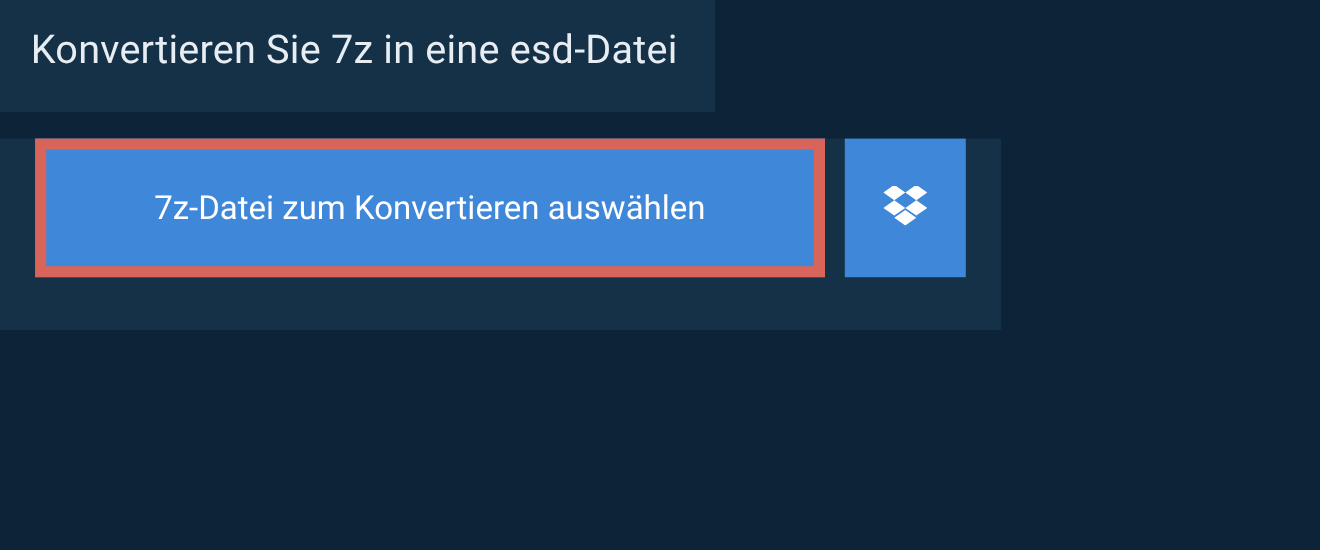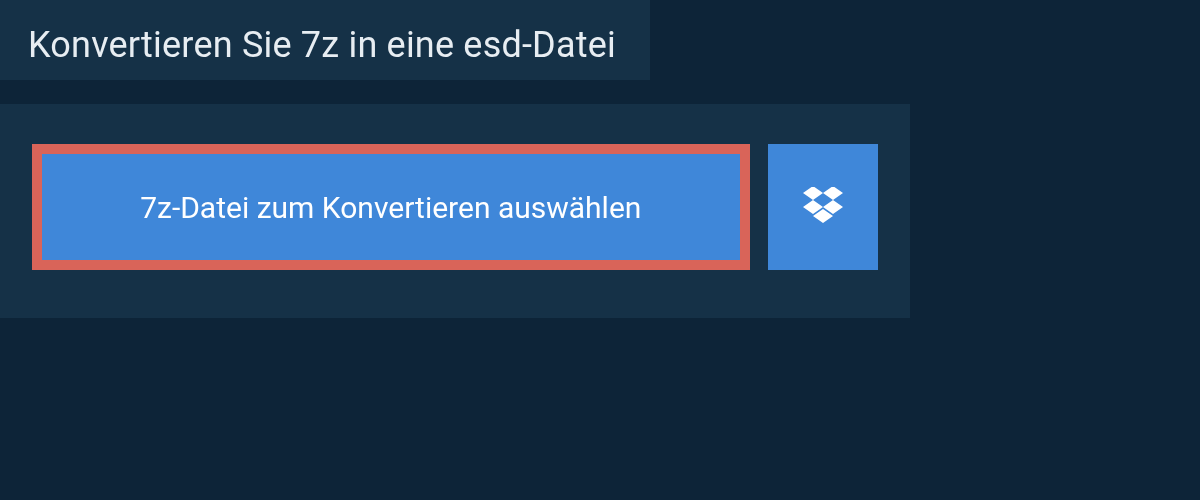--- a/index.html
+++ b/index.html
@@ -51,32 +51,32 @@
       height: 126px;
       cursor: pointer;
     }
     .dropbox-btn svg { width: 40px; height: 36px; fill: #ffffff; }
     .outer {
       position: relative;
     }
     .heading-strip {
       background: #153147;
       display: inline-block;
-      padding: 24px 34px 14px 28px;
+      padding: 24px 34px 36px 28px;
     }
   </style>
 </head>
 <body>
 
 <div class="outer">
   <div class="heading-strip">
     <h1 class="title">Konvertieren Sie 7z in eine esd-Datei</h1>
   </div>
   <div class="panel">
-    <div class="action-row" style="padding-top:40px;">
+    <div class="action-row" style="">
       <div class="pick-btn">
         <span>7z-Datei zum Konvertieren auswählen</span>
       </div>
       <div class="dropbox-btn">
         <span>
           <svg viewBox="0 0 40 36">
             <path d="M10 0 L20 7 L10 14 L0 7 Z M30 0 L40 7 L30 14 L20 7 Z M10 14 L20 21 L10 28 L0 21 Z M30 14 L40 21 L30 28 L20 21 Z M10 30 L20 23 L30 30 L20 37 Z" transform="translate(0,-1)"></path>
           </svg>
         </span>
       </div>

